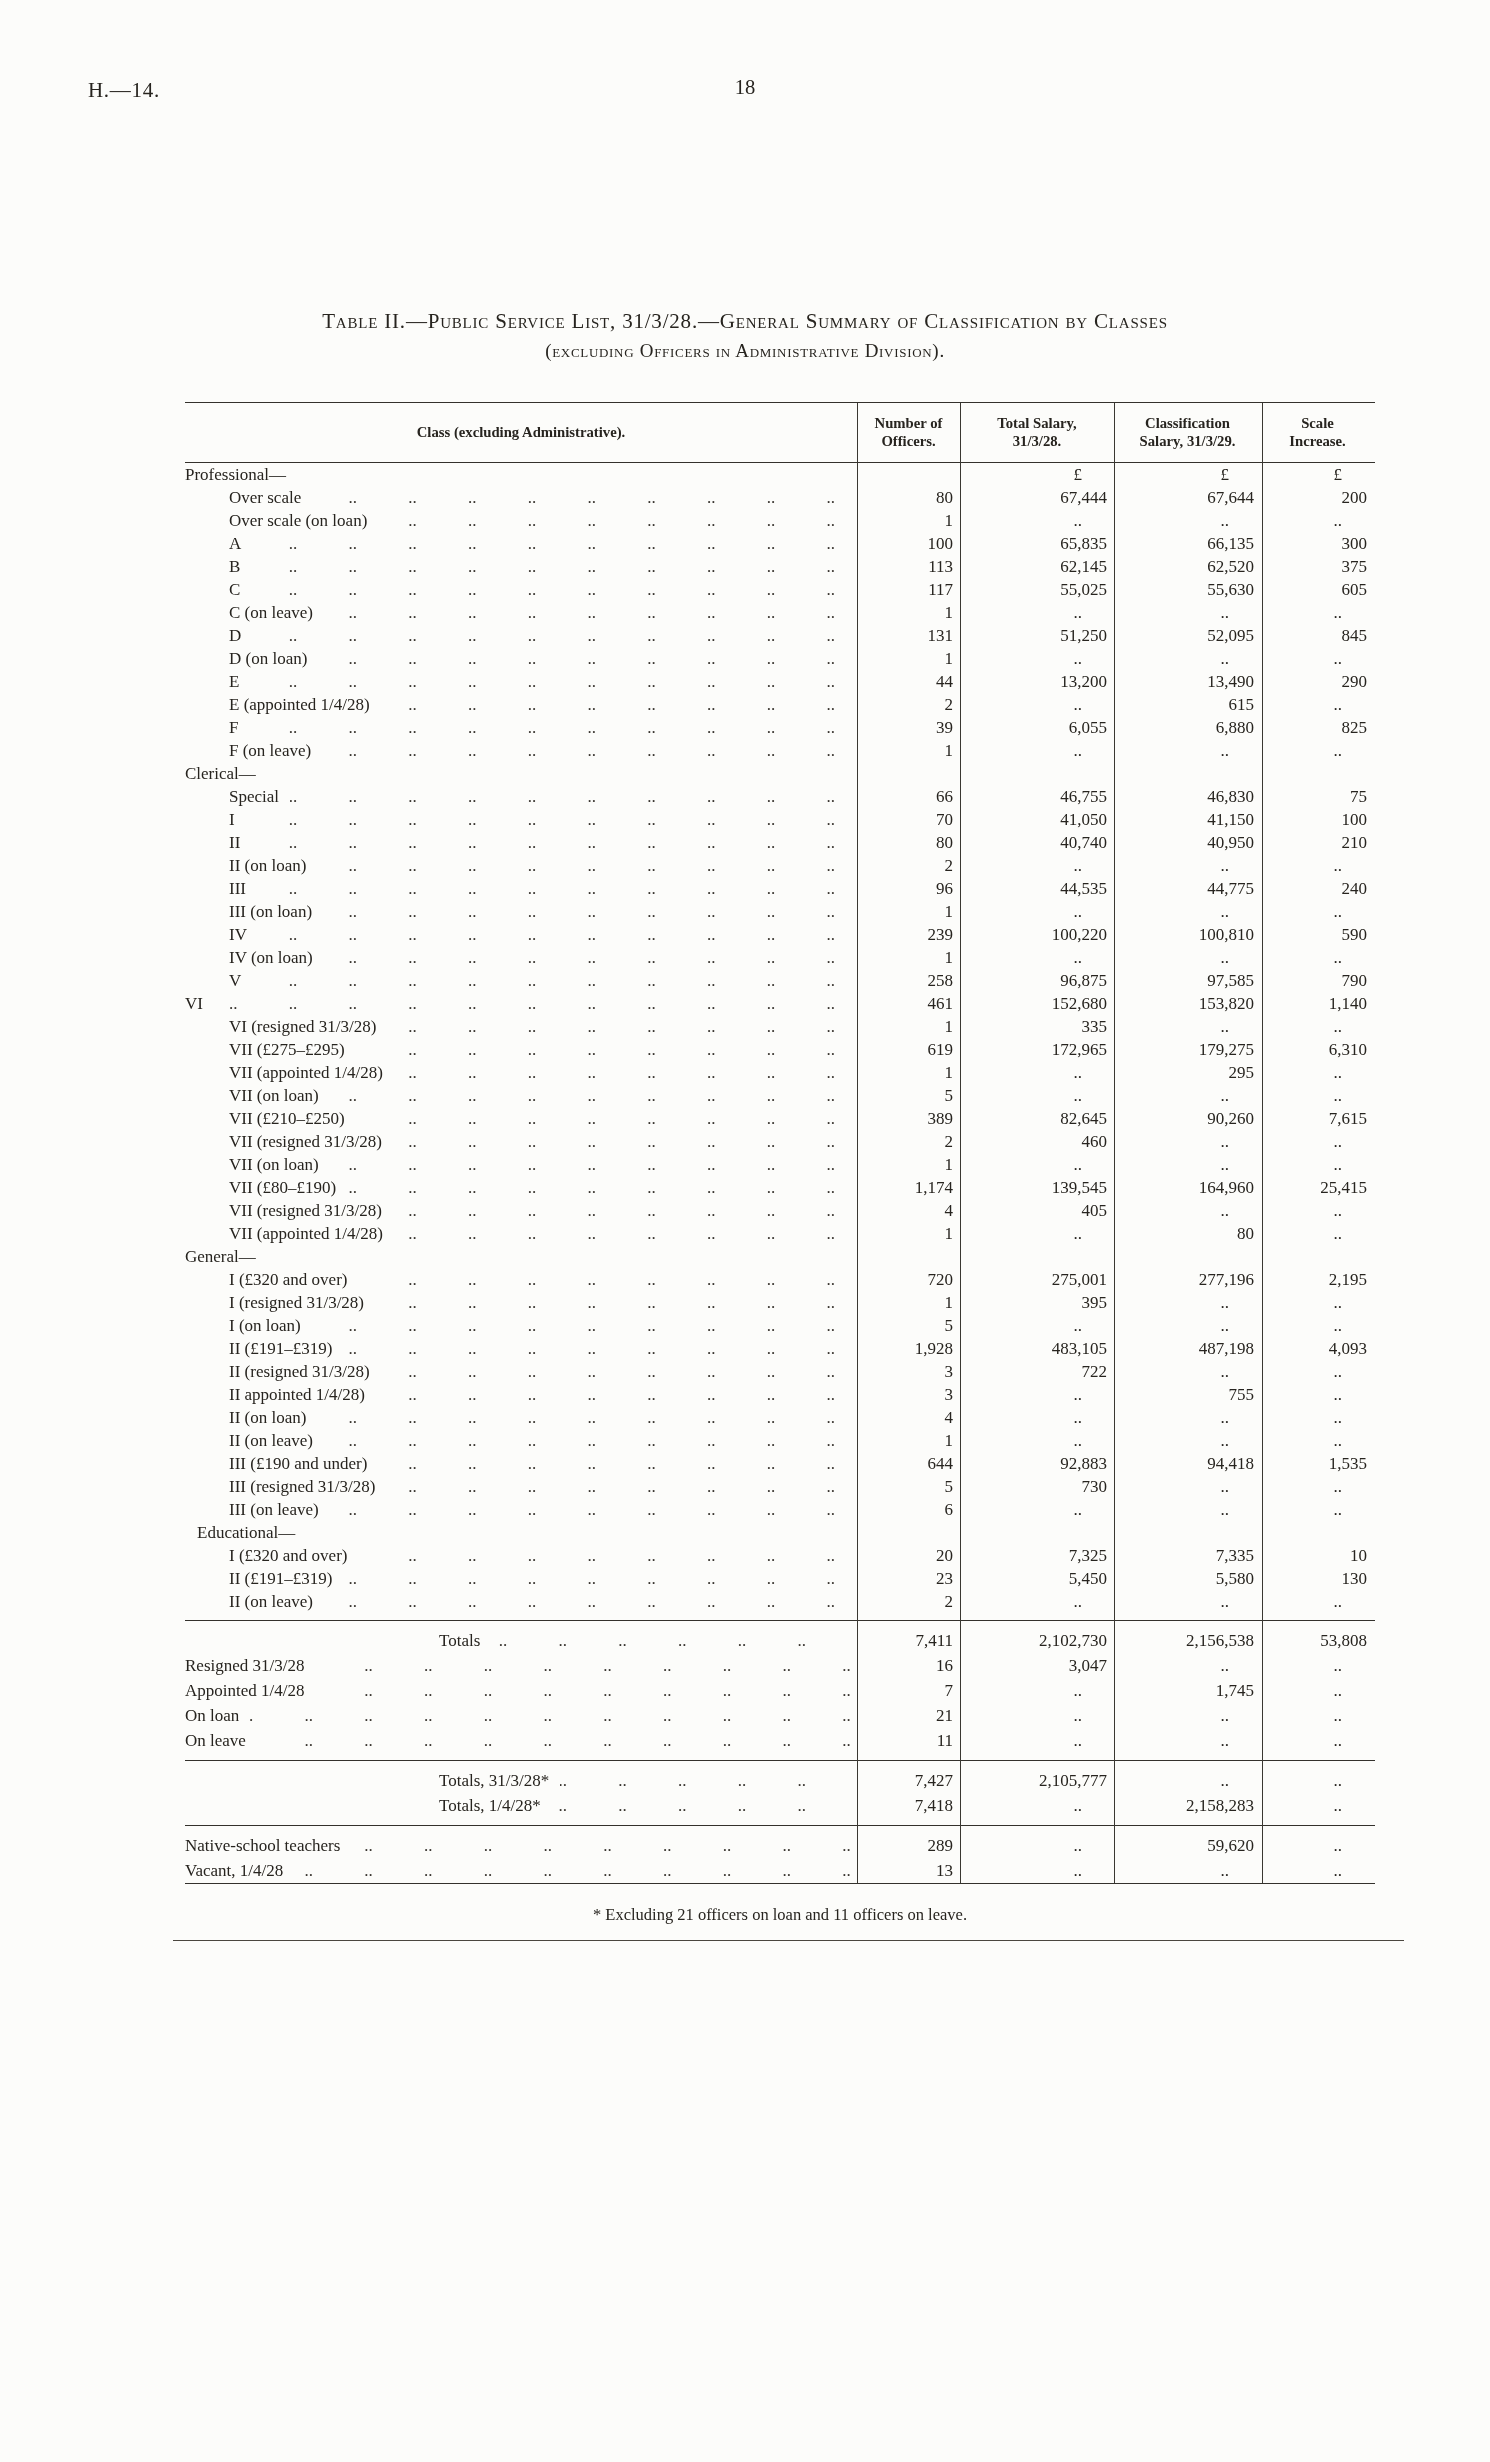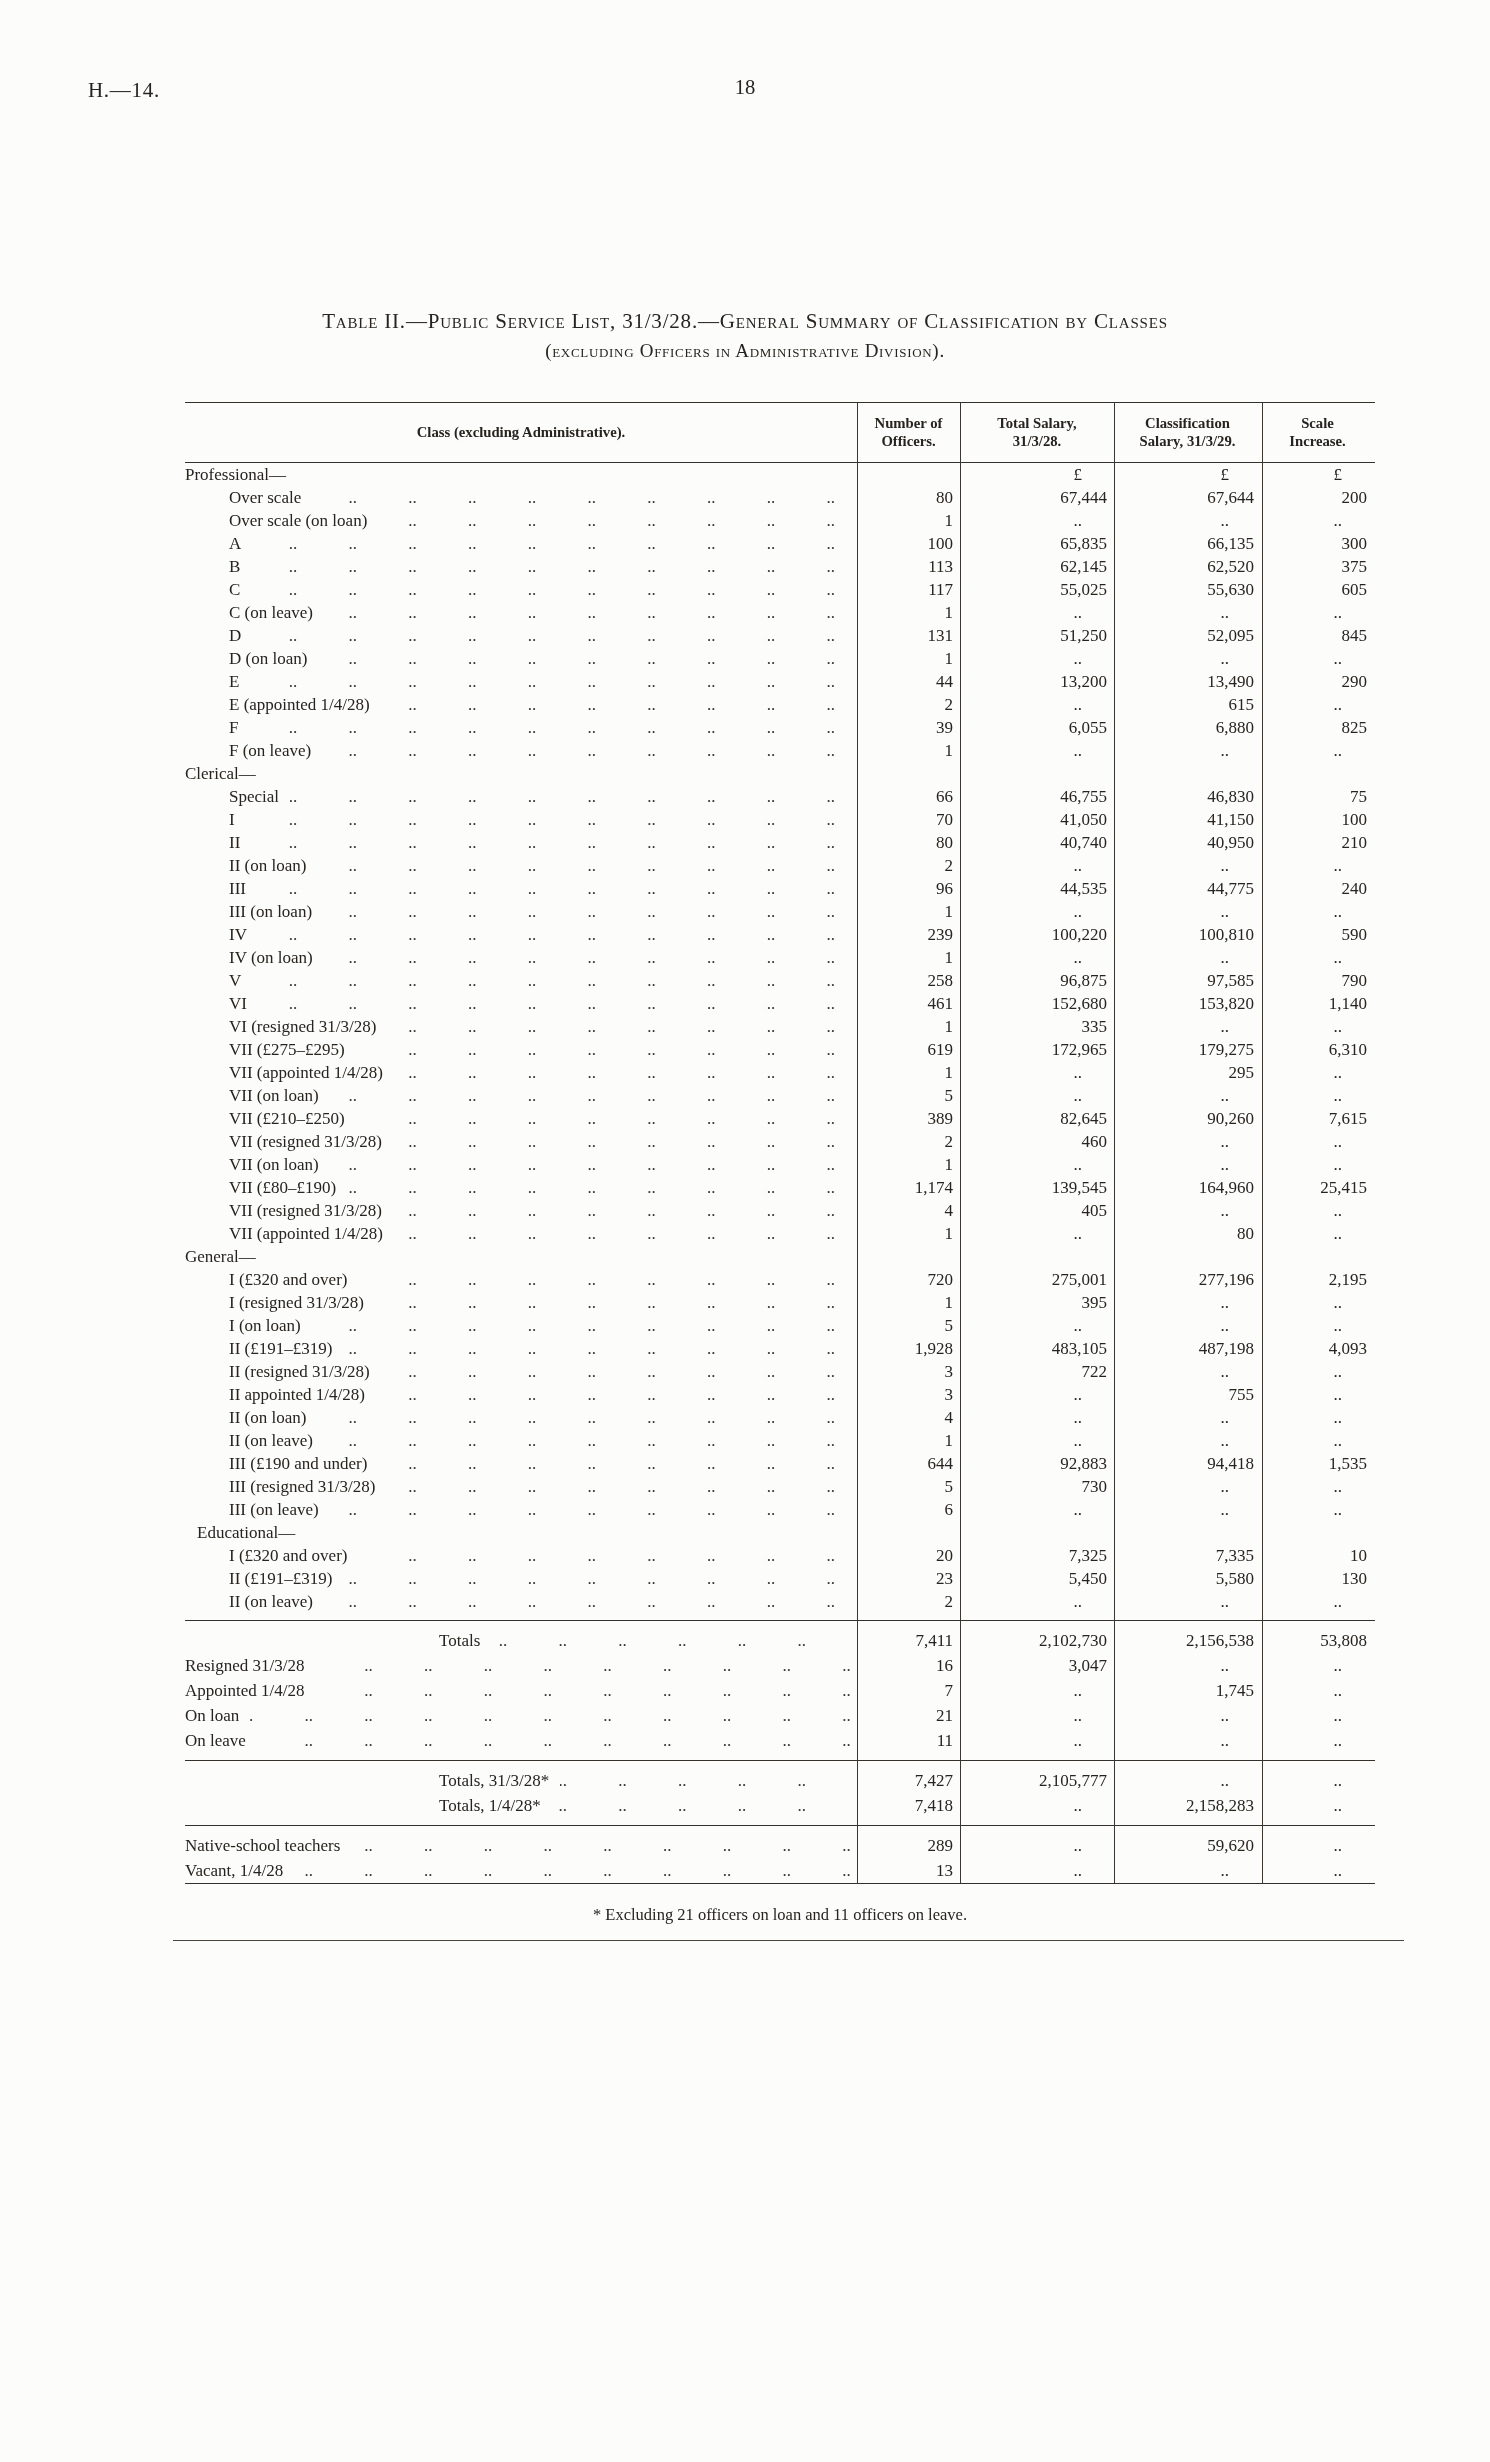--- a/index.html
+++ b/index.html
@@ -246,21 +246,21 @@
           <div class="cell vc dd">..</div>
         </div>
         <div class="trow">
           <div class="cell lc"><span class="dots" style="left: 44px;">.. .. .. .. .. .. .. .. .. .. .. .. .. .. .. .. .. .. .. .. .. .. </span><span class="lbl" style="margin-left: 44px;">V</span></div>
           <div class="cell vc">258</div>
           <div class="cell vc">96,875</div>
           <div class="cell vc">97,585</div>
           <div class="cell vc">790</div>
         </div>
         <div class="trow">
-          <div class="cell lc"><span class="dots" style="left: 44px;">.. .. .. .. .. .. .. .. .. .. .. .. .. .. .. .. .. .. .. .. .. .. </span><span class="lbl" style="margin-left: 44px;">VI</span></div>
+          <div class="cell lc"><span class="dots" style="left: 44px;">.. .. .. .. .. .. .. .. .. .. .. .. .. .. .. .. .. .. .. .. .. .. </span><span class="lbl" style="">VI</span></div>
           <div class="cell vc">461</div>
           <div class="cell vc">152,680</div>
           <div class="cell vc">153,820</div>
           <div class="cell vc">1,140</div>
         </div>
         <div class="trow">
           <div class="cell lc"><span class="dots" style="left: 44px;">.. .. .. .. .. .. .. .. .. .. .. .. .. .. .. .. .. .. .. .. .. .. </span><span class="lbl" style="margin-left: 44px;">VI (resigned 31/3/28)</span></div>
           <div class="cell vc">1</div>
           <div class="cell vc">335</div>
           <div class="cell vc dd">..</div>

